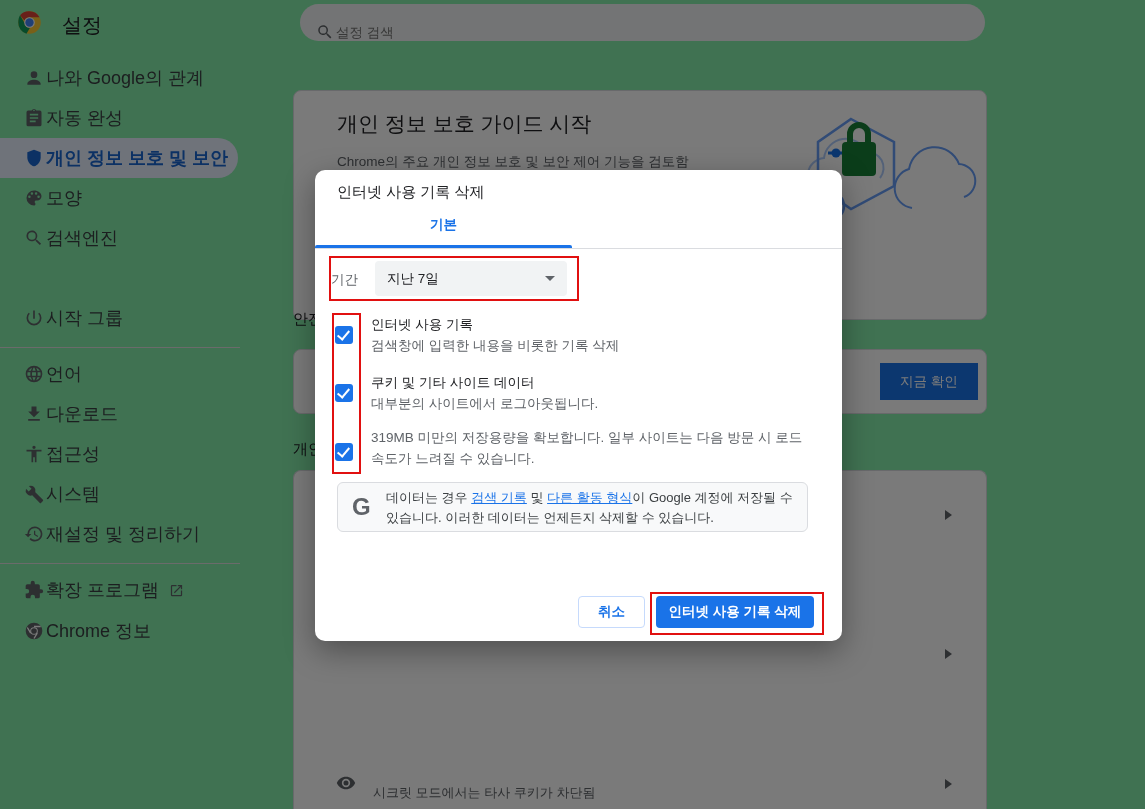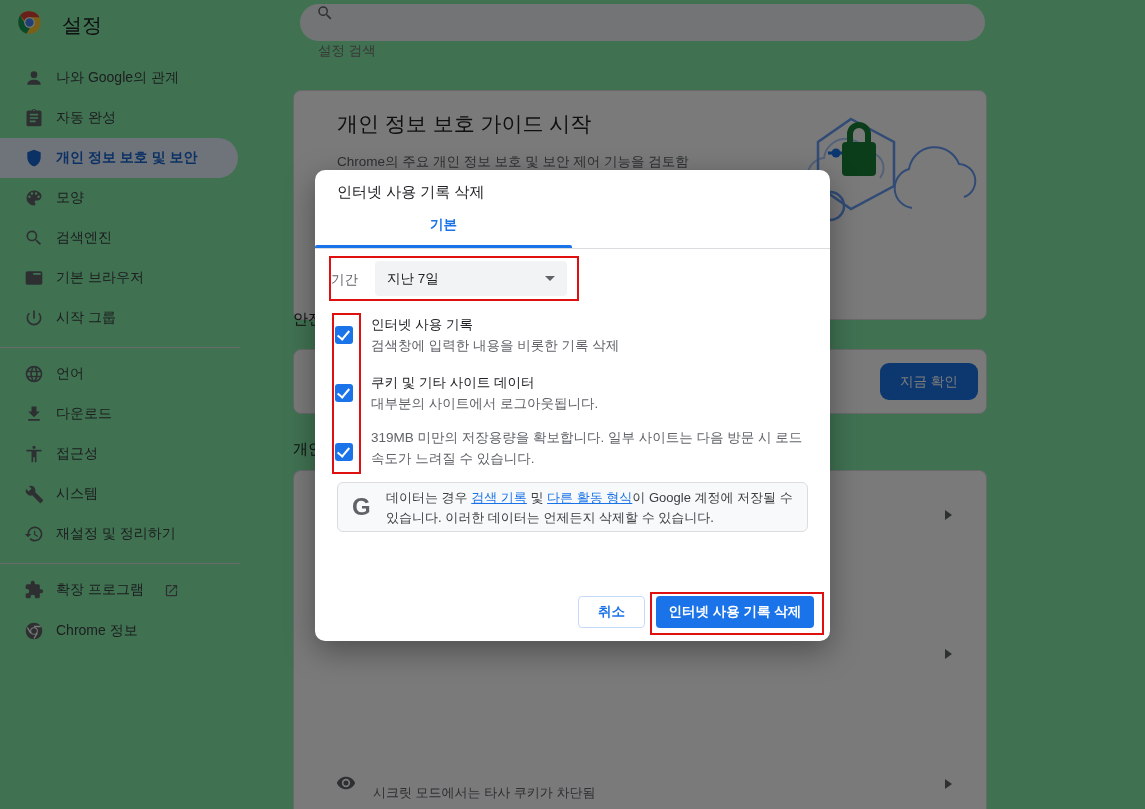--- a/index.html
+++ b/index.html
@@ -3,54 +3,54 @@
 <meta charset="utf-8">
 <style>
   html,body{margin:0;padding:0;width:1145px;height:809px;overflow:hidden;
     font-family:"Liberation Sans","DejaVu Sans",sans-serif;background:#fff;}
   .abs{position:absolute;}
   
   .page{position:absolute;inset:0;background:#86efac;z-index:0;}
   .appbar-title{left:62px;top:12px;font-size:20px;color:#202124;}
   .chrome-logo{left:16px;top:9px;width:27px;height:27px;}
   .searchbar{left:300px;top:4px;width:685px;height:37px;background:#f1f3f4;border-radius:20px;
-    display:flex;align-items:flex-start;padding:0 16px;box-sizing:border-box;gap:20px;flex-direction:column;}
+    display:flex;align-items:flex-end;padding:0 16px;box-sizing:border-box;gap:0;}
   .searchbar input{border:0;background:transparent;outline:none;font-size:13.5px;color:#5f6368;width:90%;
     font-family:inherit;}
   .sicon{width:18px;height:18px;color:#5f6368;flex:0 0 auto;}
   
   .sb-item{left:0;width:238px;height:40px;display:flex;align-items:center;padding-left:24px;
-    box-sizing:border-box;gap:12px;font-size:14px;color:#3c4043;cursor:pointer;}
+    box-sizing:border-box;gap:2px;font-size:18px;color:#3c4043;cursor:pointer;}
   .sb-item .icn{width:20px;height:20px;color:#5f6368;flex:0 0 auto;}
   .sb-item.sel{background:#e8f0fe;border-radius:0 21px 21px 0;color:#1967d2;font-weight:bold;}
   .sb-item.sel .icn{color:#1967d2;}
   .sb-div{left:0;width:240px;border-top:1px solid #e0e0e0;height:0;}
   .extlink{width:15px;height:15px;color:#5f6368;margin-left:8px;}
   
   .card{background:#fff;border:1px solid #dadce0;border-radius:8px;box-sizing:border-box;}
   .guide-card{left:293px;top:90px;width:694px;height:230px;}
   .guide-title{left:337px;top:110px;font-size:21px;color:#202124;}
   .guide-sub{left:337px;top:152px;font-size:13.5px;color:#5f6368;width:470px;line-height:20px;}
   .illu{left:790px;top:98px;width:200px;height:130px;}
   .sec-head{font-size:15px;color:#202124;}
   .safety-card{left:293px;top:349px;width:694px;height:65px;}
   .check-now{left:880px;top:363px;height:37px;padding:0 20px;background:#1a73e8;color:#fff;
-    border:0;border-radius:9px;font-size:13.5px;font-family:inherit;cursor:pointer;}
+    border:0;border-radius:0;font-size:13.5px;font-family:inherit;cursor:pointer;}
   .list-card{left:293px;top:470px;width:694px;height:345px;border-bottom:0;border-radius:8px 8px 0 0;}
   .lrow{position:absolute;left:0;width:100%;box-sizing:border-box;cursor:pointer;}
   .row-icn{position:absolute;left:42px;width:20px;height:20px;color:#5f6368;}
   .row-title{position:absolute;left:79px;font-size:13.5px;color:#202124;line-height:18px;}
   .row-sub{position:absolute;left:79px;font-size:13px;color:#5f6368;line-height:18px;width:560px;}
   .chev{position:absolute;right:34px;width:0;height:0;border-left:7px solid #5f6368;
     border-top:5px solid transparent;border-bottom:5px solid transparent;}
   
   .scrim{position:absolute;inset:0;background:rgba(0,0,0,0.52);z-index:5;}
   
   .dialog{position:absolute;left:315px;top:170px;width:515px;height:471px;background:#fff;
-    border-radius:10px;z-index:10;box-shadow:0 10px 30px rgba(0,0,0,.35);}
+    border-radius:10px;z-index:10;box-shadow:0 10px 30px rgba(0,0,0,.35);padding-left:12px;}
   .dlg-title{left:22px;top:13px;font-size:15px;color:#202124;}
   .tabs{left:0;top:32px;width:100%;height:47px;border-bottom:1px solid #dadce0;box-sizing:border-box;}
   .tab{position:absolute;top:0;height:46px;display:flex;align-items:center;justify-content:center;
     font-size:13.5px;cursor:pointer;}
   .tab1{left:0;width:257px;color:#1a73e8;font-weight:bold;}
   .tab2{left:257px;width:258px;color:#5f6368;}
   .tab-underline{position:absolute;left:0;bottom:0;width:257px;height:3px;background:#1a73e8;border-radius:2px 2px 0 0;}
   .tr-label{left:16px;top:101px;font-size:13.5px;color:#5f6368;}
   .select{left:60px;top:91px;width:192px;height:35px;background:#f1f3f4;border-radius:4px;
     display:flex;align-items:center;padding:0 12px;box-sizing:border-box;cursor:pointer;}
@@ -121,26 +121,20 @@
         <path d="M12 3a9 9 0 0 0 0 18c1 0 1.8-.8 1.8-1.8 0-.5-.2-.9-.5-1.2-.3-.3-.5-.7-.5-1.2 0-1 .8-1.8 1.8-1.8H16a5 5 0 0 0 5-5c0-4-4-7-9-7zM6.5 12a1.5 1.5 0 1 1 0-3 1.5 1.5 0 0 1 0 3zm3-4a1.5 1.5 0 1 1 0-3 1.5 1.5 0 0 1 0 3zm5 0a1.5 1.5 0 1 1 0-3 1.5 1.5 0 0 1 0 3zm3 4a1.5 1.5 0 1 1 0-3 1.5 1.5 0 0 1 0 3z"></path>
       </svg>
     <span>모양</span>
   </div>
   <div class="abs sb-item" style="top:218px">
     <svg class="icn" viewBox="0 0 24 24" fill="currentColor">
         <path d="M15.5 14h-.8l-.3-.3a6.5 6.5 0 1 0-.7.7l.3.3v.8l5 5 1.5-1.5-5-5zm-6 0a4.5 4.5 0 1 1 0-9 4.5 4.5 0 0 1 0 9z"></path>
       </svg>
     <span>검색엔진</span>
   </div>
-  <div class="abs sb-item" style="top:258px">
-    <svg class="icn" viewBox="0 0 24 24" fill="currentColor">
-        <path d="M20 4H4a2 2 0 0 0-2 2v12a2 2 0 0 0 2 2h16a2 2 0 0 0 2-2V6a2 2 0 0 0-2-2zm0 4H11V6h9v2z"></path>
-      </svg>
-    <span>기본 브라우저</span>
-  </div>
   <div class="abs sb-item" style="top:298px">
     <svg class="icn" viewBox="0 0 24 24" fill="currentColor">
         <path d="M13 3h-2v10h2V3zm5.4 2.6l-1.4 1.4A7 7 0 1 1 7 7L5.6 5.6a9 9 0 1 0 12.8 0z"></path>
       </svg>
     <span>시작 그룹</span>
   </div>
   <div class="abs sb-div" style="top:347px"></div>
   <div class="abs sb-item" style="top:354px">
     <svg class="icn" viewBox="0 0 24 24" fill="currentColor">
         <path d="M12 2a10 10 0 1 0 0 20 10 10 0 0 0 0-20zm7 6h-3a15 15 0 0 0-1.4-3.6A8 8 0 0 1 19 8zM12 4c.8 1.2 1.5 2.5 1.9 4h-3.8C10.5 6.5 11.2 5.2 12 4zM4.3 14a8 8 0 0 1 0-4h3.4a16 16 0 0 0 0 4H4.3zm1 2h3a15 15 0 0 0 1.4 3.6A8 8 0 0 1 5.3 16zm3-8h-3a8 8 0 0 1 4.4-3.6A15 15 0 0 0 8.3 8zM12 20c-.8-1.2-1.5-2.5-1.9-4h3.8c-.4 1.5-1.1 2.8-1.9 4zm2.3-6H9.7a14 14 0 0 1 0-4h4.6a14 14 0 0 1 0 4zm.3 5.6A15 15 0 0 0 16 16h3a8 8 0 0 1-4.4 3.6zM16.3 14a16 16 0 0 0 0-4h3.4a8 8 0 0 1 0 4h-3.4z"></path>

